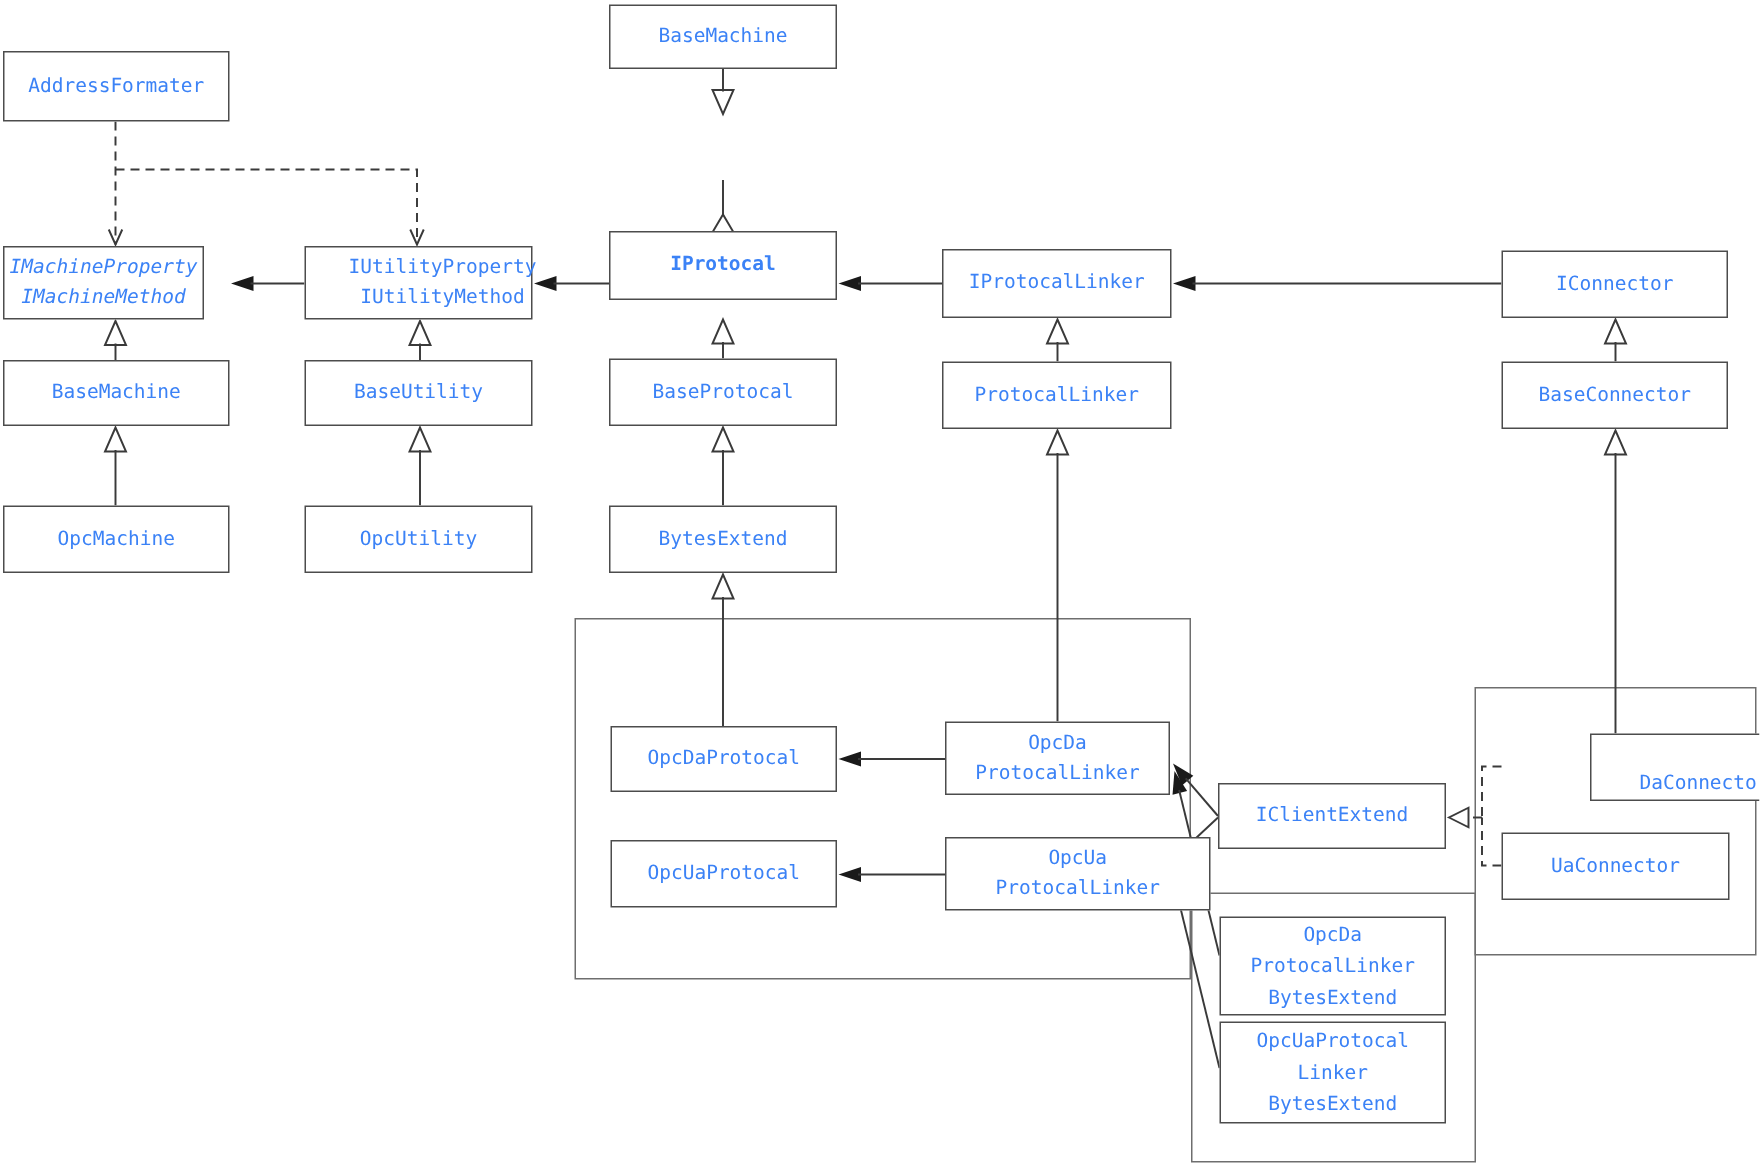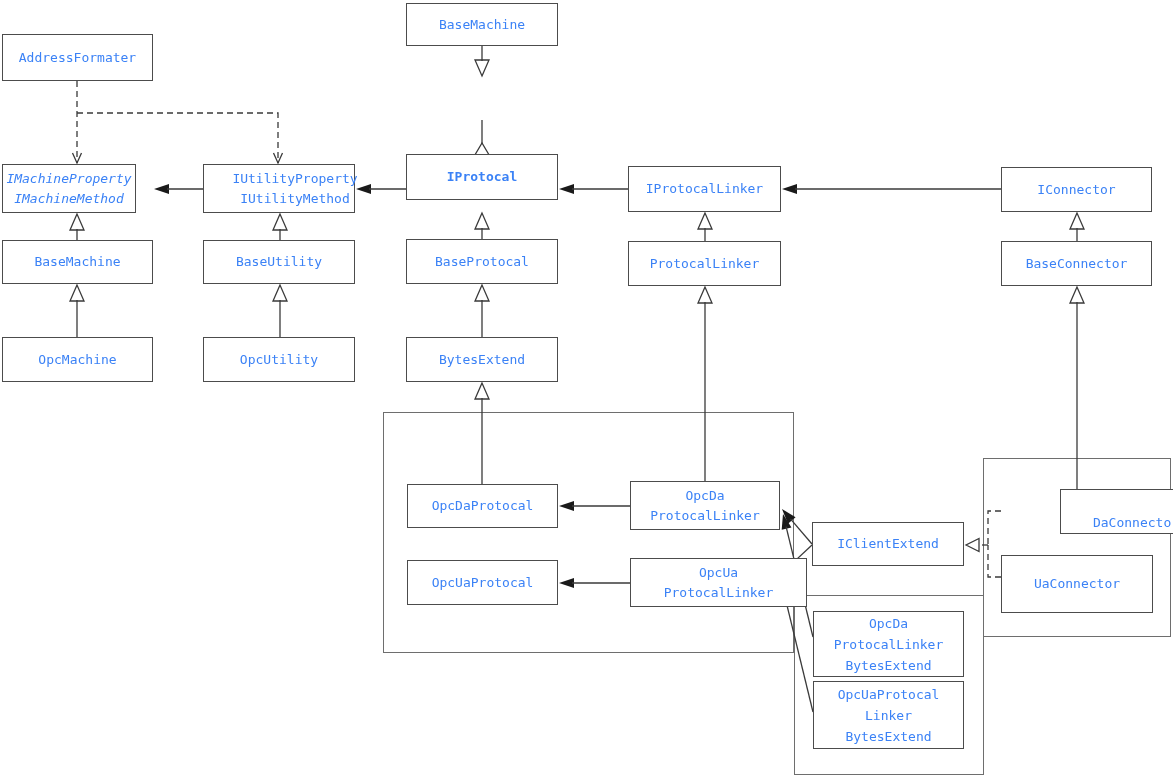--- a/index.html
+++ b/index.html
@@ -217,21 +217,21 @@
     <div class="node" style="left: 630px; top: 558px; width: 177px; height: 49px;">
       <div>OpcUa</div>
       <div>ProtocalLinker</div>
     </div>
     <div class="node" style="left: 812px; top: 522px; width: 152px; height: 44px;">
       <div>IClientExtend</div>
     </div>
     <div class="node" style="left: 1060px; top: 489px; width: 152px; height: 45px; justify-content: flex-end;">
       <div>DaConnector</div>
     </div>
-    <div class="node" style="left: 1001px; top: 555px; width: 152px; height: 58px;">
+    <div class="node" style="left: 1001px; top: 555px; width: 152px; height: 45px;">
       <div>UaConnector</div>
     </div>
     <div class="node three-lines" style="left: 813px; top: 611px; width: 151px; height: 66px;">
       <div>OpcDa</div>
       <div>ProtocalLinker</div>
       <div>BytesExtend</div>
     </div>
     <div class="node three-lines" style="left: 813px; top: 681px; width: 151px; height: 68px;">
       <div>OpcUaProtocal</div>
       <div>Linker</div>

